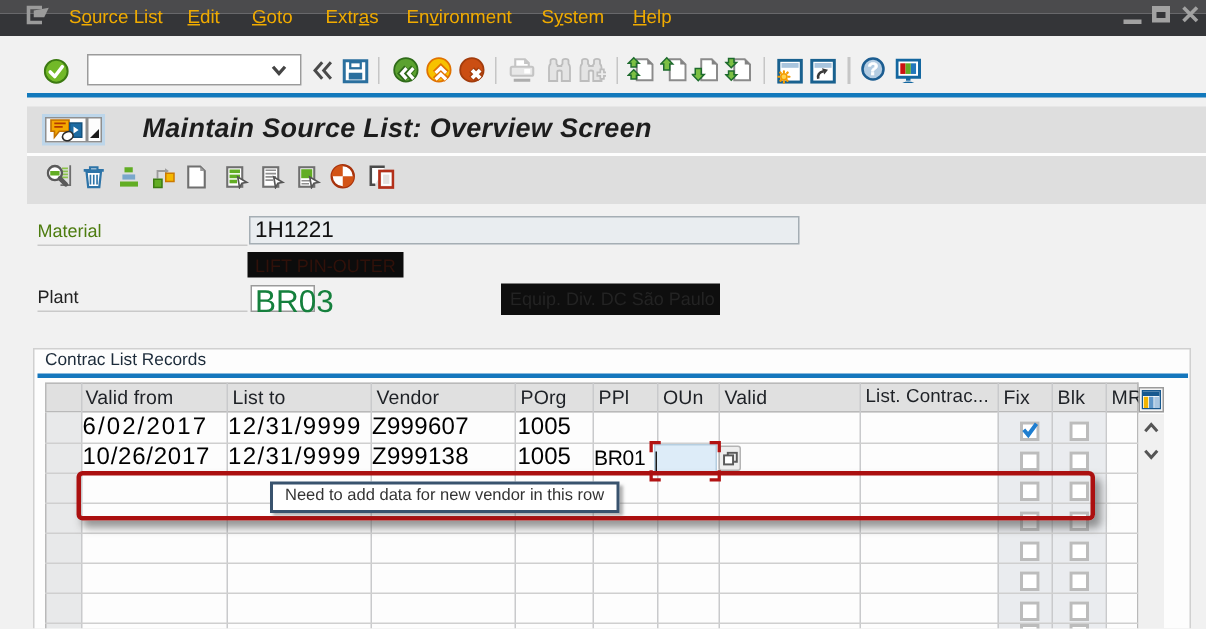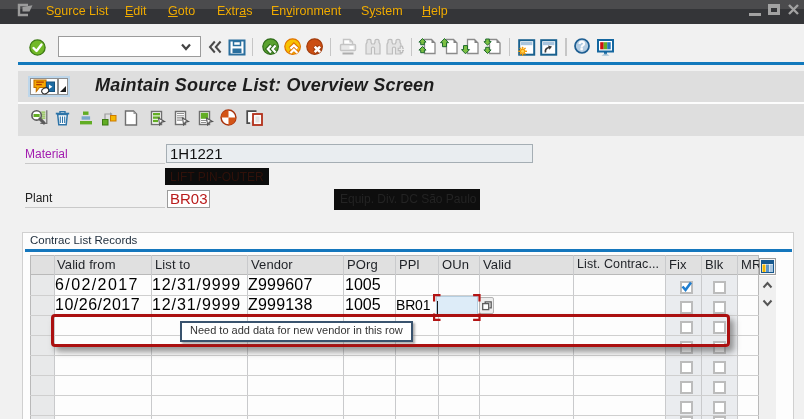--- a/index.html
+++ b/index.html
@@ -214,30 +214,30 @@
  <path d="M8.5 8.5 v-7.4 a7.4 7.4 0 0 0 -7.4 7.4 z" fill="#d35416"></path>
  <path d="M8.5 8.5 v7.4 a7.4 7.4 0 0 0 7.4 -7.4 z" fill="#d35416"></path>
 </svg>
 <svg class="a" style="left:246px;top:110px" width="17" height="16" viewBox="0 0 17 16">
  <path d="M10.5 1.2 h-9.3 v12 h3" fill="#fff" stroke="#4a4a4a" stroke-width="1.7"></path>
  <rect x="7" y="4" width="9" height="11" fill="#eceae9" stroke="#b3301a" stroke-width="1.8"></rect>
  <rect x="8.8" y="5.8" width="5.4" height="7.4" fill="#e4e1e0" stroke="#fff" stroke-width="1.2"></rect>
 </svg>
 
 <div class="a" style="left:0;top:136px;width:804px;height:283px;background:#f1f1f1"></div>
-<div class="a" style="left:25px;top:147px;font-size:12px;color:#a21caf">Material</div>
+<div class="a" style="left:25px;top:147px;font-size:12px;color:#4d7c0f">Material</div>
 <div class="a hl" style="left:25px;top:163px;width:140px;background:#c9c9c9"></div>
 <div class="a" style="left:166px;top:144px;width:367px;height:19px;background:#e9edf0;border:1px solid #a5aeb4"></div>
 <div class="a" style="left:170px;top:145px;font-size:15px;color:#111">1H1221</div>
 <div class="a" style="left:165px;top:168px;width:104px;height:17px;background:#0c0c0c"></div>
 <div class="a" style="left:170px;top:170px;font-size:12px;color:#30110a">LIFT PIN-OUTER</div>
 <div class="a" style="left:25px;top:191px;font-size:12px;color:#222">Plant</div>
 <div class="a hl" style="left:25px;top:207px;width:140px;background:#c9c9c9"></div>
 <div class="a" style="left:167px;top:190px;width:43px;height:18px;background:#fff;border:1px solid #9b9b9b"></div>
-<div class="a" style="left:170px;top:190px;font-size:15px;color:#b91c1c">BR03</div>
+<div class="a" style="left:170px;top:190px;font-size:21px;color:#15803d">BR03</div>
 <div class="a" style="left:334px;top:189px;width:146px;height:21px;background:#0e0e0e"></div>
 <div class="a" style="left:340px;top:192px;font-size:12px;color:#232323">Equip. Div. DC São Paulo</div>
 
 <div class="a" style="left:22px;top:232px;width:772px;height:187px;background:#fdfdfd;border:1px solid #d0d0d0;border-bottom:none"></div>
 <div class="a" style="left:30px;top:233.5px;font-size:11.5px;color:#1c2b3a">Contrac List Records</div>
 <div class="a" style="left:25px;top:249px;width:767px;height:3px;background:#1577bd"></div>
 
 <div class="a" style="left:30px;top:255px;width:729px;height:20px;background:#e0e0e0;border:1px solid #b9b9b9"></div>
 
 <div class="a" style="left:30px;top:275px;width:24px;height:144px;background:#e8e9ea;border-left:1px solid #b9b9b9"></div>

